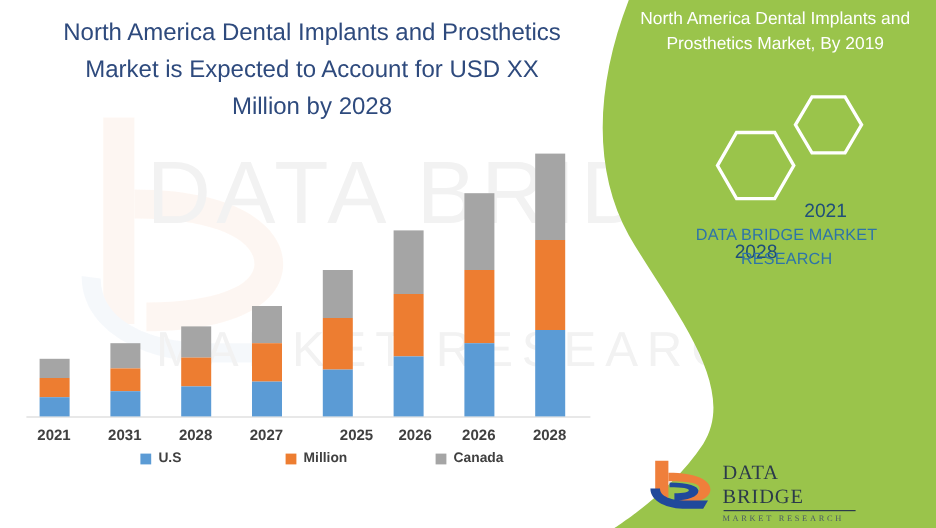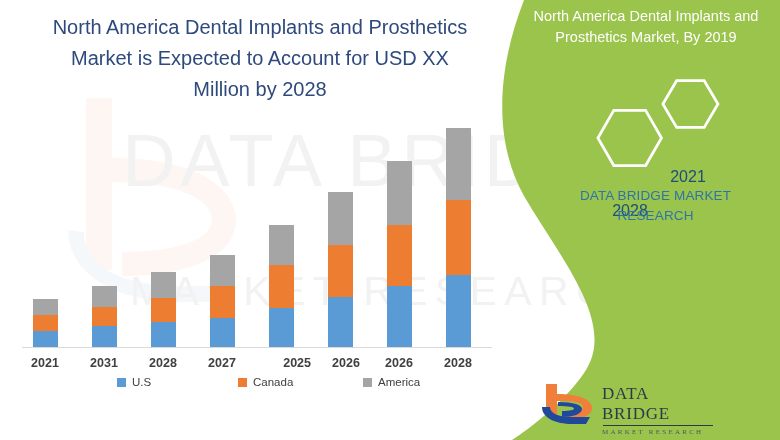--- a/index.html
+++ b/index.html
@@ -63,21 +63,21 @@
   .seg{width:100%;display:block;}
   .seg-mexico{background:#a5a5a5;}
   .seg-canada{background:#ed7d31;}
   .seg-us{background:#5b9bd5;}
   .xlabel{
     position:absolute;z-index:4;top:356px;width:60px;text-align:center;
     color:#404040;font-size:12.5px;font-weight:700;
   }
   .legend{position:absolute;z-index:4;top:376px;left:0;width:500px;height:18px;}
   .lg{position:absolute;display:flex;align-items:center;gap:6px;
-      color:#404040;font-size:11.5px;font-weight:400;}
+      color:#404040;font-size:11.5px;font-weight:700;}
   .swatch{width:9px;height:9px;display:inline-block;}
 </style>
 </head>
 <body>
 
 <div id="stage">
 
   <div class="wm">
     <svg class="wm-mark" viewBox="0 0 190 230">
       <path d="M26 18 L26 190 L52 190 L52 18 Z" fill="#fdf0e8"></path>
@@ -151,25 +151,25 @@
     <div class="xlabel" style="left:369px;">2026</div>
     <div class="xlabel" style="left:428px;">2028</div>
 
     <div class="legend">
       <div class="lg" style="left:117px;">
         <span class="swatch seg-us"></span>
         <span>U.S</span>
       </div>
       <div class="lg" style="left:238px;">
         <span class="swatch seg-canada"></span>
-        <span>Canada</span>
+        <span>Million</span>
       </div>
       <div class="lg" style="left:363px;">
         <span class="swatch seg-mexico"></span>
-        <span>America</span>
+        <span>Canada</span>
       </div>
     </div>
   </div>
 
   <svg class="panel" viewBox="0 0 780 440" preserveAspectRatio="none">
     <path d="M524 0 L780 0 L780 440 L512 440
              C512 440 560 410 586 370
              C616 322 560 258 524 196
              C494 142 496 72 524 0 Z" fill="#9ac44b"></path>
   </svg>

